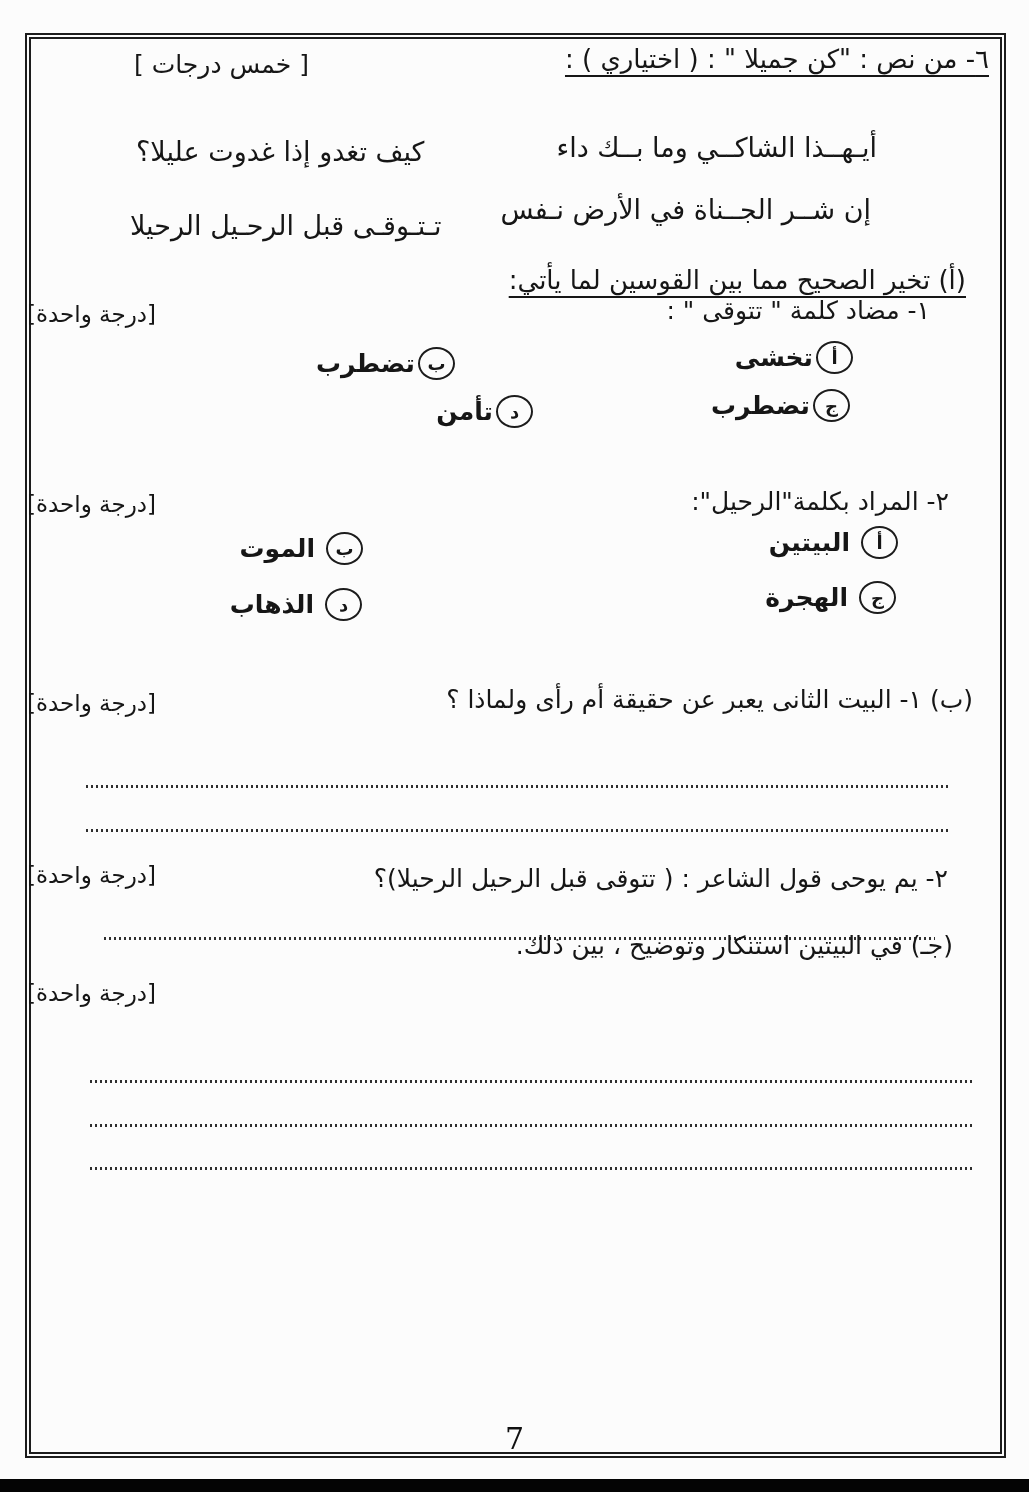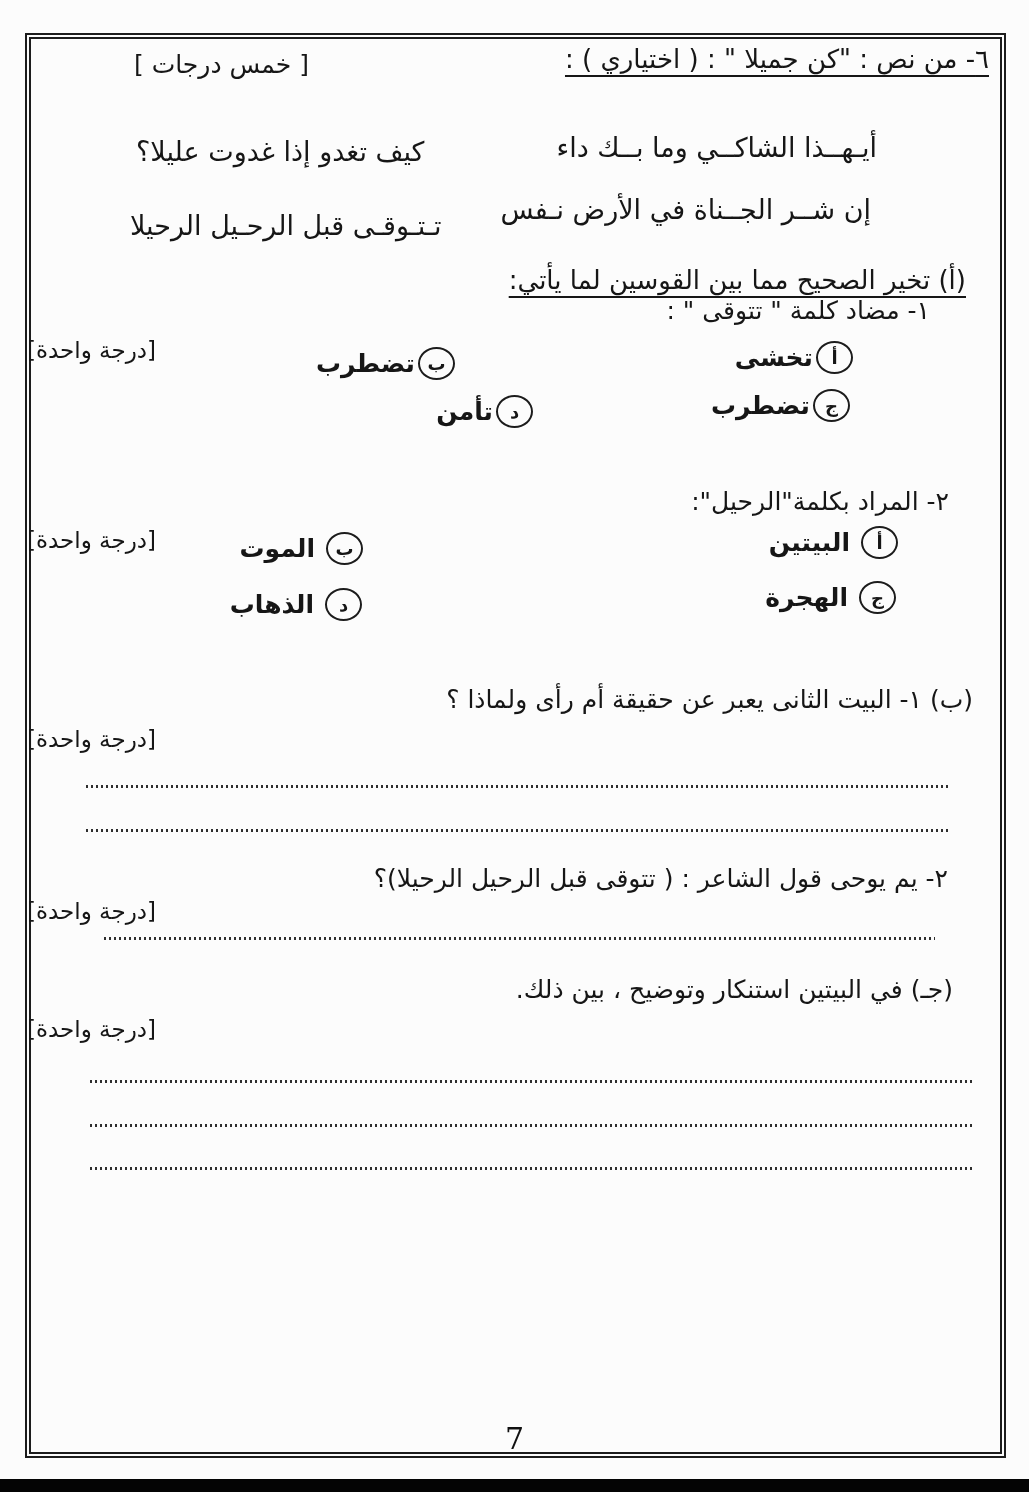--- a/index.html
+++ b/index.html
@@ -22,22 +22,22 @@
   .v0s{top:132px;right:152px;}
   .v0a{top:136px;left:136px;}
   .v1s{top:194px;right:158px;margin-left:44px;}
   .v1a{top:198px;left:130px;margin-top:12px;}
   .sec-a-title{top:249px;right:63px;font-size:26px;margin-top:16px;}
   .q-text{font-size:25px;}
   .q1{top:296px;right:99px;}
   .q2{top:487px;right:80px;}
   .bq1{top:685px;right:56px;}
   .bq2{top:864px;right:81px;}
-  .cq{top:975px;right:76px;margin-left:48px;}
-  .mark{font-size:23px;left:27px;margin-top:36px;}
+  .cq{top:931px;right:76px;margin-left:48px;}
+  .mark{font-size:23px;left:27px;}
   .mark-a1{top:301px;}
   .mark-a2{top:491px;}
   .mark-b1{top:690px;}
   .mark-b2{top:862px;}
   .mark-c{top:980px;}
   .opt{position:absolute;display:flex;align-items:center;gap:3px;font-weight:bold;font-size:25px;}
   .opt.wide{gap:11px;}
   .circle{
     flex:0 0 auto;
     width:33px;height:29px;

